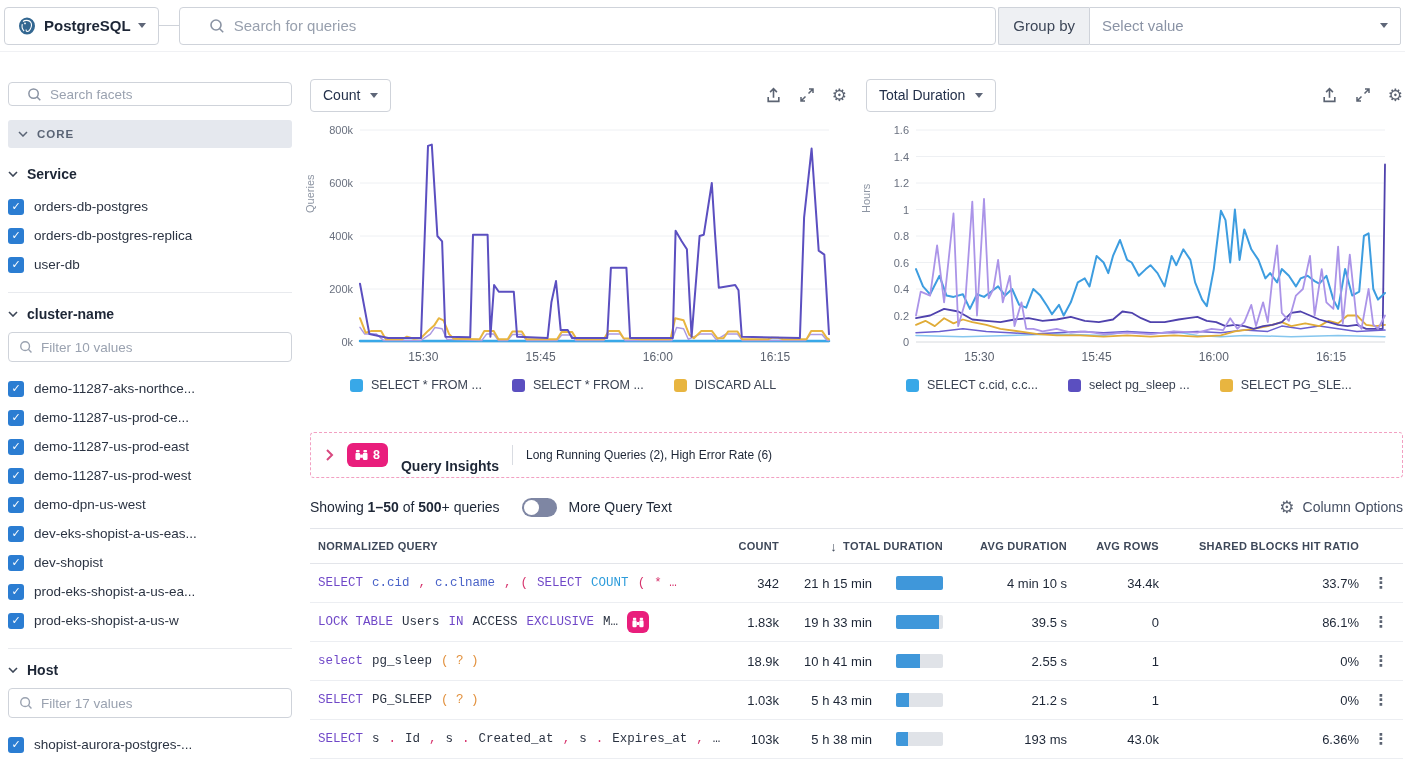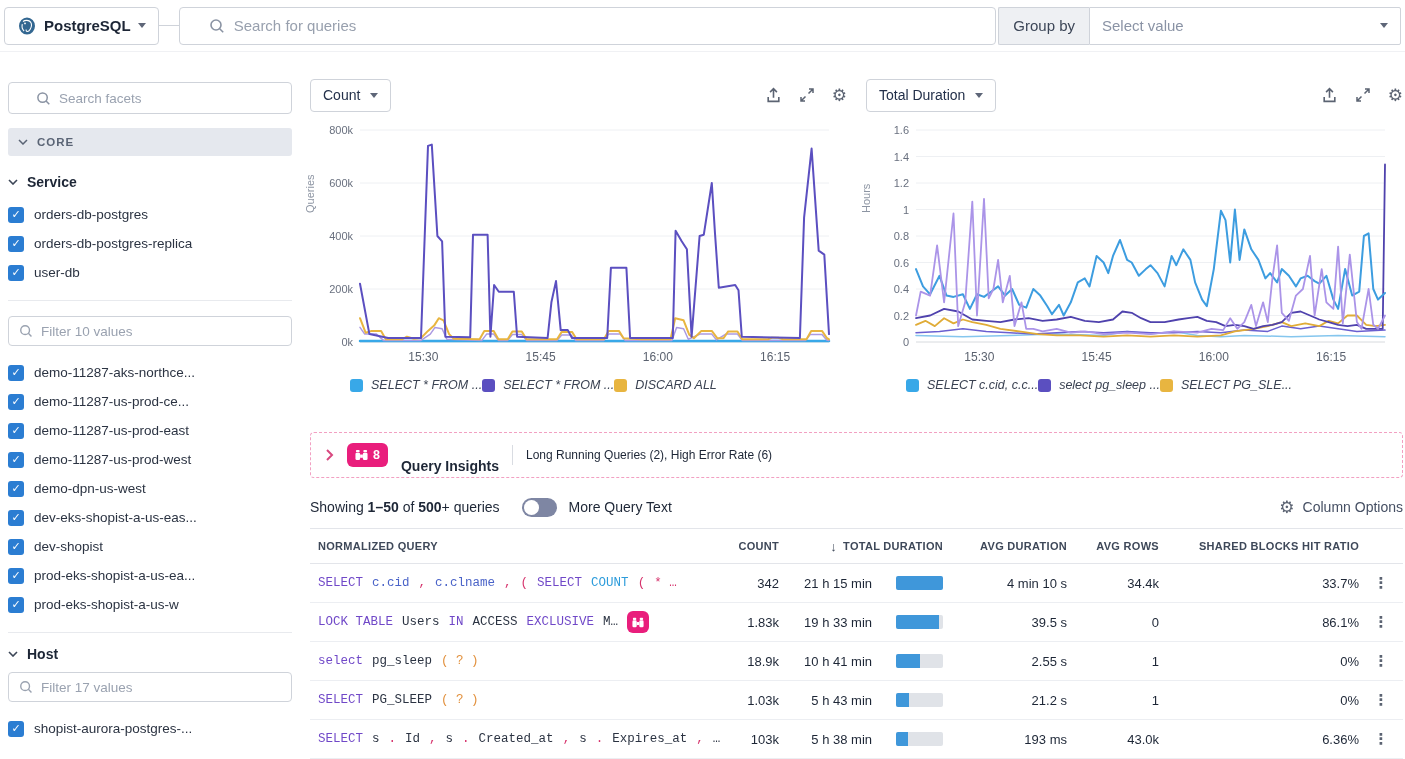--- a/index.html
+++ b/index.html
@@ -23,22 +23,22 @@
   .search-box input::placeholder { color:#98a0ae; }
   .groupby-label { display:flex; align-items:center; height:38px; padding:0 14px;
     background:#eef0f3; border:1px solid #cfd3da; border-right:none; font-size:15px; color:#3c4657;
     margin-left:2px; border-radius:2px 0 0 2px; }
   .groupby-select { display:flex; align-items:center; justify-content:space-between; width:312px;
     height:38px; border:1px solid #cfd3da; border-radius:0 2px 2px 0; padding:0 12px; background:#fff; cursor:pointer; }
   .groupby-select .ph { font-size:15px; color:#8a93a5; }
 
   
   .sidebar { position:absolute; left:8px; top:60px; width:284px; height:699px; overflow:hidden; }
-  .facet-search { display:flex; align-items:center; gap:8px; height:32px; border:1px solid #cfd3da;
-    border-radius:4px; padding:0 27px; margin:22px 0 14px 0; background:#fff; }
+  .facet-search { display:flex; align-items:center; gap:8px; height:24px; border:1px solid #cfd3da;
+    border-radius:4px; padding:0 18px; margin:22px 0 14px 0; background:#fff; }
   .facet-search input, .filter-input input { border:none; outline:none; flex:1; font-size:13.5px;
     font-family:inherit; background:transparent; color:#1d2636;}
   .facet-search input::placeholder, .filter-input input::placeholder { color:#9aa2b0; }
   .core-bar { display:flex; align-items:center; gap:9px; height:28px; background:#e5e8ee;
     border-radius:3px; padding:0 10px; color:#5a6475; font-size:11.5px; letter-spacing:1px;
     font-weight:700; cursor:pointer; margin-bottom:14px; }
   .facet-section { border-top:1px solid #e8eaee; padding-top:13px; margin-top:13px; }
   .facet-section:first-of-type { border-top:none; margin-top:0; padding-top:4px; }
   .facet-title { display:flex; align-items:center; gap:9px; font-size:14px; font-weight:700;
     color:#1d2636; cursor:pointer; margin-bottom:10px; }
@@ -56,21 +56,21 @@
   .chart-panel.left { left:10px; } .chart-panel.right { left:566px; }
   .chart-head { display:flex; align-items:center; height:34px; margin-bottom:6px; }
   .metric-select { display:flex; align-items:center; gap:10px; height:33px; border:1px solid #cfd3da;
     border-radius:4px; padding:0 12px; font-size:14px; color:#23304a; cursor:pointer; background:#fff; }
   .chart-icons { margin-left:auto; display:flex; align-items:center; gap:17px; color:#5b6372; }
   .icon-btn { cursor:pointer; display:inline-flex; align-items:center; }
   .gear { font-size:17px; color:#5b6372; line-height:1; }
   .plot-wrap { position:relative; }
   .ylabel { position:absolute; left:-6px; top:95px; transform:rotate(-90deg); transform-origin:left top;
     font-size:11px; color:#8d95a3; }
-  .legend { display:flex; margin:10px 0 0 40px;font-style:italic; }
+  .legend { display:flex; gap:30px; margin:10px 0 0 40px; }
   .legend-item { display:flex; align-items:center; gap:8px; font-size:12.5px; color:#3a4252; cursor:pointer; }
   .legend-swatch { width:13px; height:13px; border-radius:3px; }
 
   
   .insights { position:absolute; left:10px; top:372px; width:1093px; height:46px;
     border:1px dashed #f2a0c2; border-radius:4px; display:flex; align-items:center; gap:13px;
     padding:0 14px; cursor:pointer; background:#fff; }
   .ins-badge { display:flex; align-items:center; gap:5px; background:#e91e7c; border-radius:6px;
     padding:5px 8px; color:#fff; font-weight:700; font-size:12.5px; }
   .ins-title { font-size:14px; font-weight:700;margin-top:21px; }
@@ -174,20 +174,26 @@
           <div class="facet-item">
             <span class="cbox">✓</span>
             <span>orders-db-postgres-replica</span>
           </div>
           <div class="facet-item">
             <span class="cbox">✓</span>
             <span>user-db</span>
           </div>
         </div>
         <div class="facet-section">
+          <div class="facet-title">
+            <svg class="chev" width="10" height="6" viewBox="0 0 10 6">
+              <polyline points="1,1 5,5 9,1" stroke="#3c4657" stroke-width="1.6" fill="none"></polyline>
+            </svg>
+            <span>cluster-name</span>
+          </div>
           <div class="filter-input">
             <svg width="14" height="14" viewBox="0 0 16 16">
               <circle cx="7" cy="7" r="5" stroke="#9aa2b0" stroke-width="1.6" fill="none"></circle>
               <line x1="10.7" y1="10.7" x2="14.2" y2="14.2" stroke="#9aa2b0" stroke-width="1.6"></line>
             </svg>
             <input placeholder="Filter 10 values" style="">
           </div>
           <div class="facet-item">
             <span class="cbox">✓</span>
             <span>demo-11287-aks-northce...</span>

